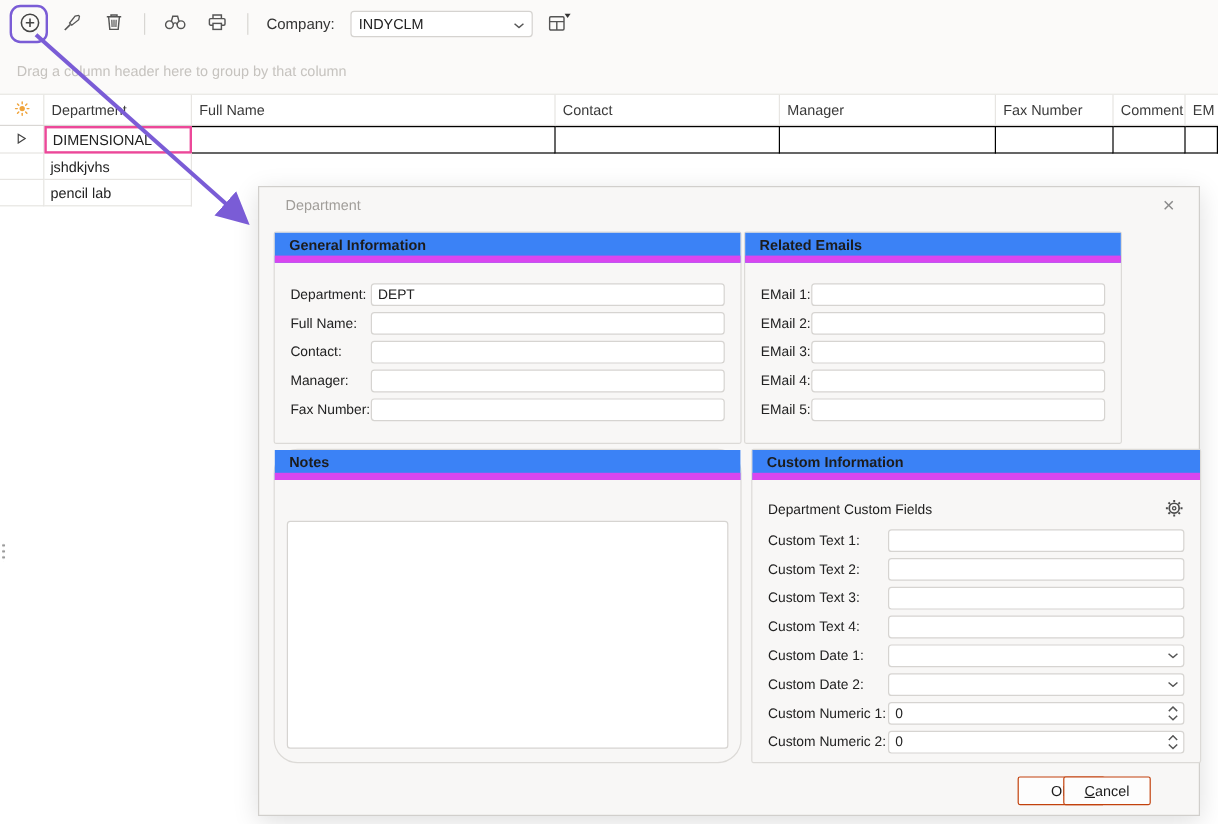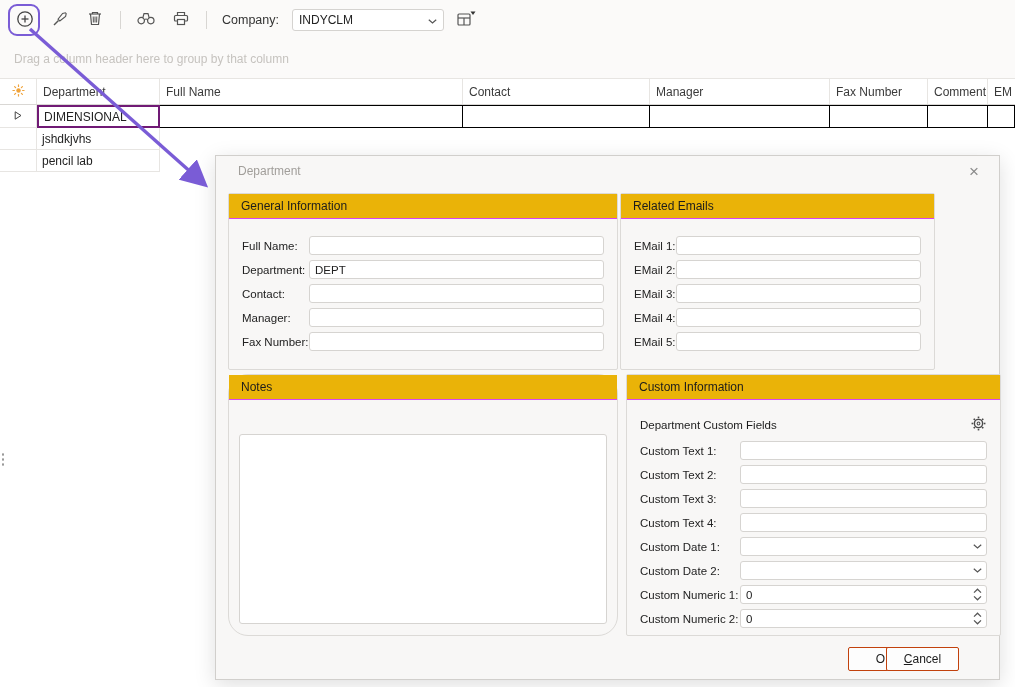--- a/index.html
+++ b/index.html
@@ -47,21 +47,21 @@
     display:flex; align-items:center; padding:0 6px;
     border-right:1px solid #e7e5e2; color:#3a3a3a; font-size:12px;
     overflow:hidden; white-space:nowrap;
   }
   .hcell-icon { justify-content:center; padding:0; }
   .hcell:last-child { border-right:none; }
   .grid-row { height:22px; background:#fff; }
   .row-selected { height:23px; }
   .cell { display:flex; align-items:center; padding:0 5px; overflow:hidden; white-space:nowrap; }
   .ind { justify-content:center; padding:0; border-right:1px solid #e7e5e2; border-bottom:1px solid #e7e5e2; }
-  .row-selected .c-dept { border:2px solid #701a75; }
+  .row-selected .c-dept { border:2px solid #ec4899; }
   .row-selected .c-blk { border-top:1px solid #000; border-bottom:1px solid #000; border-right:1px solid #000; }
   .row-plain .c-dept { border-right:1px solid #e7e5e2; border-bottom:1px solid #e7e5e2; }
   .row-plain .c-empty { border:none; }
   
   .splitter {
     position:absolute; left:1px; top:452px; width:4px; height:16px;
     background:radial-gradient(circle, #9a9a9a 1px, transparent 1.3px) 0 0 / 4px 5px repeat-y;
   }
   
   .dialog {
@@ -73,23 +73,23 @@
   .dlg-close {
     position:absolute; right:12px; top:4px; width:26px; height:24px;
     background:transparent; border:none; color:#8b8b8b; font-size:17px; line-height:24px;
     text-align:center; cursor:default;
   }
   .gbox {
     position:absolute; background:#f8f7f6;
     border:1px solid #dcdad7; border-radius:2px;
   }
   .gbox-header {
-    height:25px; border-bottom:1px solid #d946ef; background:#eab308;
+    height:25px; border-bottom:6px solid #d946ef; background:#3b82f6;
     display:flex; align-items:center; padding:0 12px;
-    font-weight:normal; font-size:12px; color:#1c1c1c;
+    font-weight:bold; font-size:12px; color:#1c1c1c;
   }
   .g-general { left:12px;  top:37px;  width:390px; height:177px; }
   .g-emails  { left:404px; top:37px;  width:315px; height:177px; }
   .g-notes   { left:12px;  top:218px; width:390px; height:262px;border-radius:20px; }
   .g-custom  { left:410px; top:218px; width:375px; height:262px; }
   .fields { padding:17px 13px 0 13px; }
   .frow { display:flex; align-items:center; height:19px; margin-bottom:5px; }
   .flabel { font-size:11.5px; color:#222; flex:none; white-space:nowrap; }
   .glabel { width:67px; }
   .elabel { width:42px; }
@@ -278,26 +278,26 @@
 <div class="dialog">
   <div class="dlg-title">Department</div>
   <button class="dlg-close">
     <span>×</span>
   </button>
 
   <div class="gbox g-general">
     <div class="gbox-header">General Information</div>
     <div class="fields">
       <div class="frow">
-        <label class="flabel glabel">Full Name:</label>
-        <input class="tinput" value="" style="">
-      </div>
-      <div class="frow">
         <label class="flabel glabel">Department:</label>
         <input class="tinput" value="DEPT" style="">
+      </div>
+      <div class="frow">
+        <label class="flabel glabel">Full Name:</label>
+        <input class="tinput" value="" style="">
       </div>
       <div class="frow">
         <label class="flabel glabel">Contact:</label>
         <input class="tinput" value="" style="">
       </div>
       <div class="frow">
         <label class="flabel glabel">Manager:</label>
         <input class="tinput" value="" style="">
       </div>
       <div class="frow">

